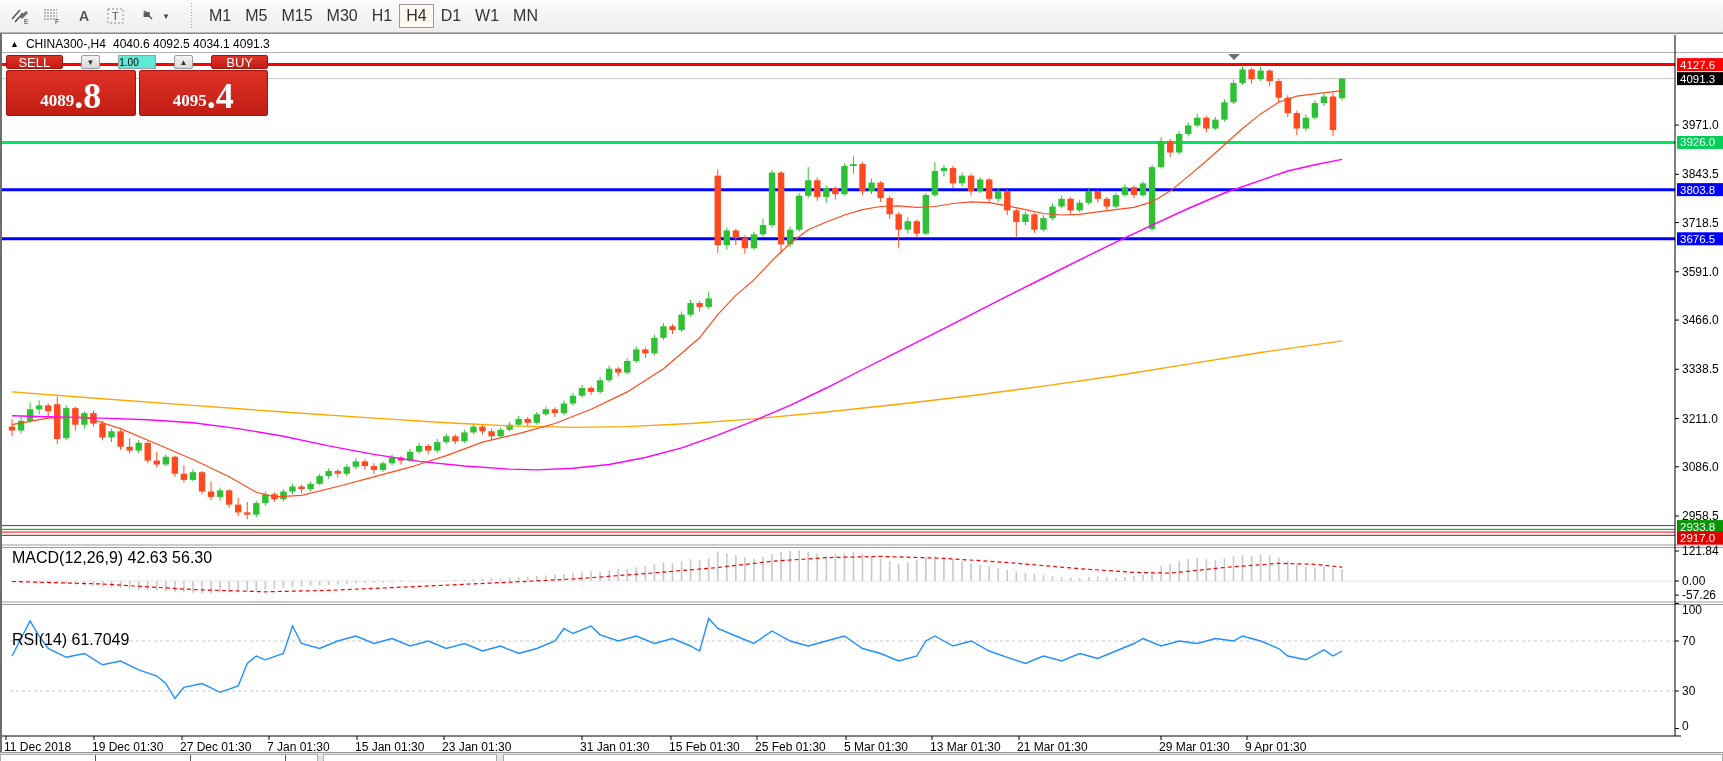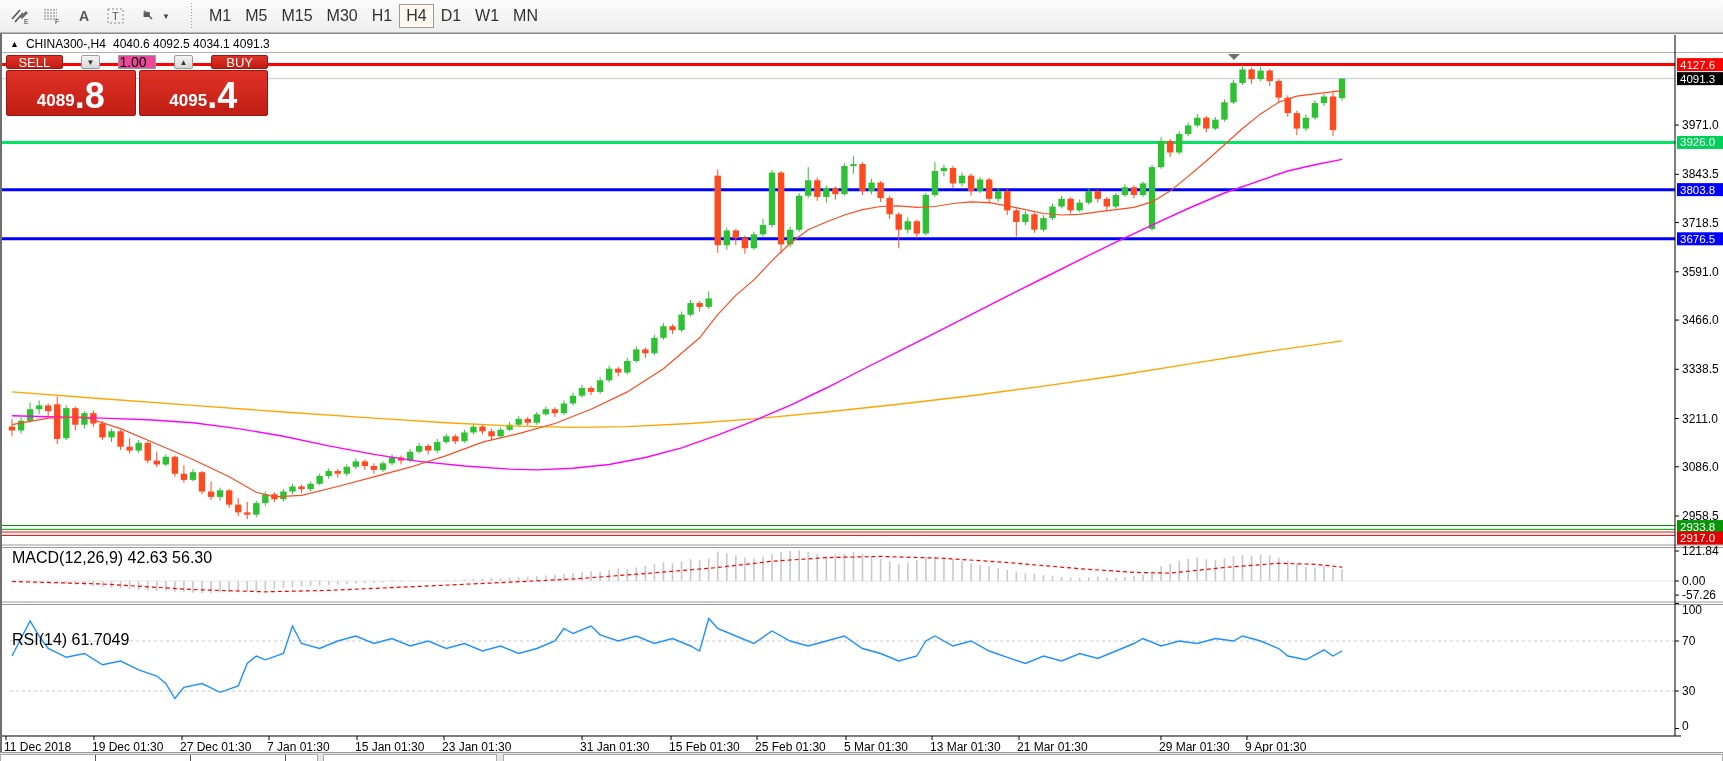--- a/index.html
+++ b/index.html
@@ -26,24 +26,24 @@
   .caption .tri { font-size:9px; }
   .caption-line { position:absolute; left:0; top:18px; width:1723px; height:1px; background:#b0b0b0; }
   
   .ocp { position:absolute; left:4px; top:21px; width:262px; height:74px; }
   .ocp-row1 { display:flex; height:14px; gap:18px; }
   .btn-red { background:linear-gradient(#e03226,#c01d14); color:#fff; font-size:13px;
     display:flex; align-items:center; justify-content:center; border:1px solid #a01410; border-radius:2px; }
   .sellbtn,.buybtn { width:64px; }
   .spin { width:22px; background:linear-gradient(#f4f4f4,#d8d8d8); border:1px solid #9c9c9c;
     display:flex; align-items:center; justify-content:center; font-size:8px; color:#333; border-radius:2px; }
-  .volbox { flex:1; background:#ec4899; border:1px solid #9c9c9c; font-size:14px; color:#000;
-    display:flex; align-items:center; justify-content:flex-end; padding-right:8px; }
+  .volbox { flex:1; background:#5eead4; border:1px solid #9c9c9c; font-size:10px; color:#000;
+    display:flex; align-items:center; justify-content:flex-end; padding-right:16px; }
   .ocp-row2 { display:flex; height:46px; gap:3px; margin-top:1px; }
-  .pricetile { flex:1; display:flex; align-items:flex-end; justify-content:center; padding-bottom:3px; }
+  .pricetile { flex:1; display:flex; align-items:flex-end; justify-content:center; padding-bottom:3px;font-family:Liberation Serif, serif; }
   .pricetile .small { font-size:17px; font-weight:bold; line-height:1; margin-bottom:3px; }
   .pricetile .big { font-size:36px; font-weight:bold; line-height:0.85; }
   
   .panelabel { position:absolute; font-size:16px; color:#000; left:10px; }
   
   .bstrip { position:absolute; left:0; top:752px; width:1723px; height:9px; background:#e4e4e4;
     border-top:1px solid #9a9a9a; }
   .bstrip .seg { position:absolute; top:1px; height:8px; background:#fff; border:1px solid #aaa; border-bottom:none; }
   .bstrip .tick { position:absolute; top:2px; width:1px; height:6px; background:#555; }
   svg text { font-family:"Liberation Sans", sans-serif; }

